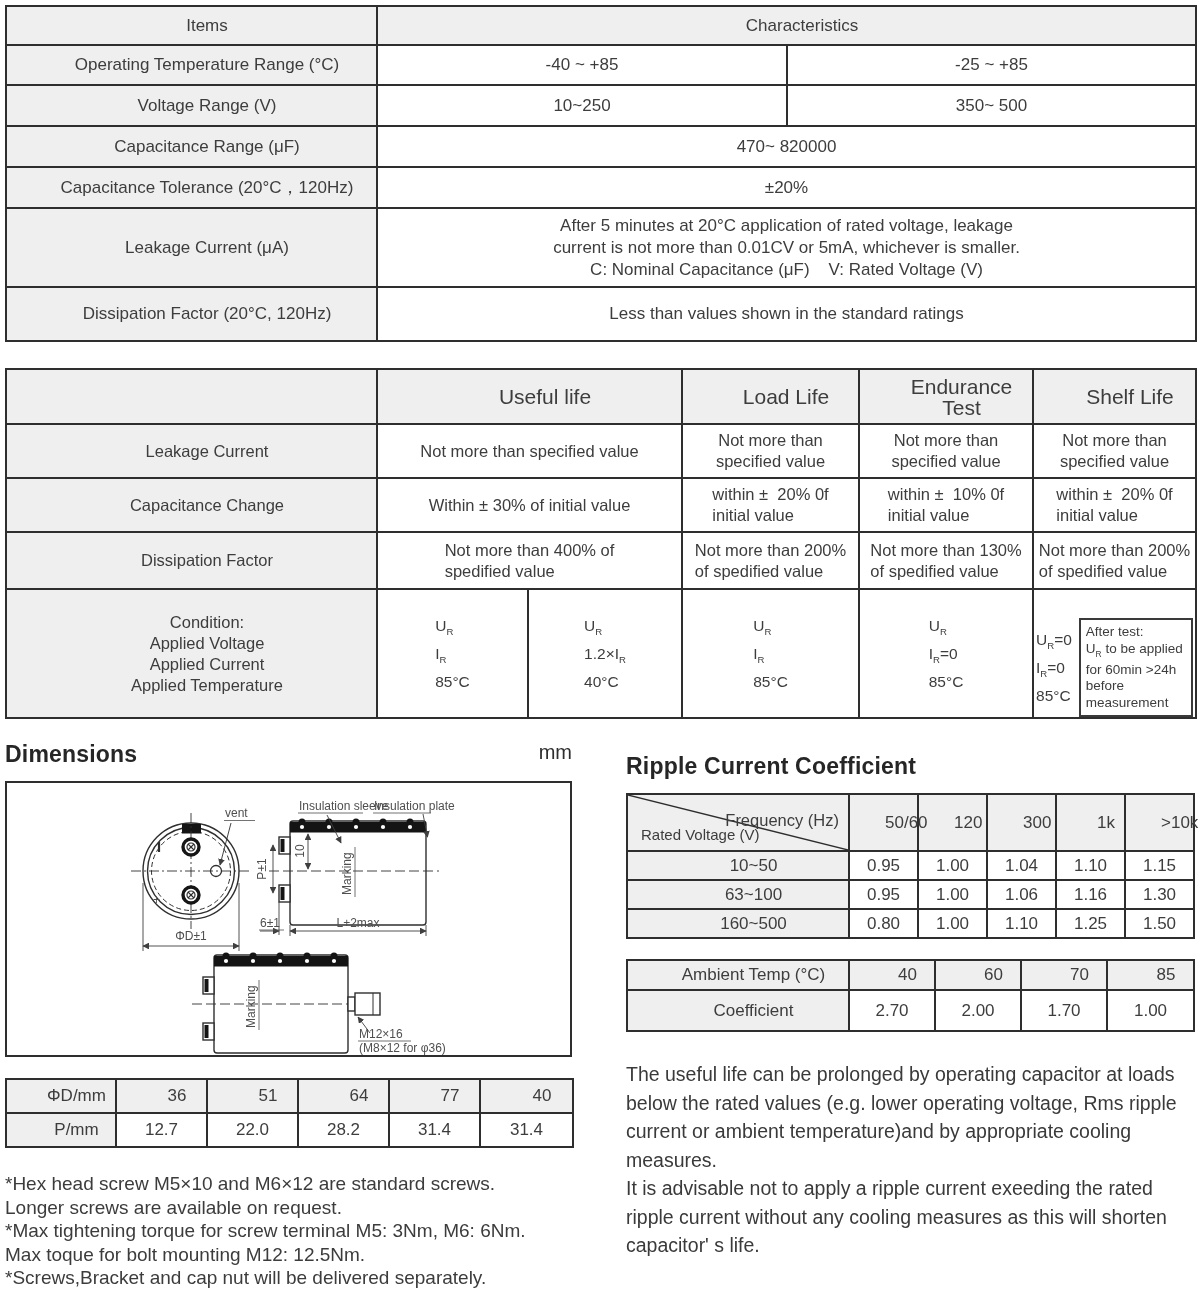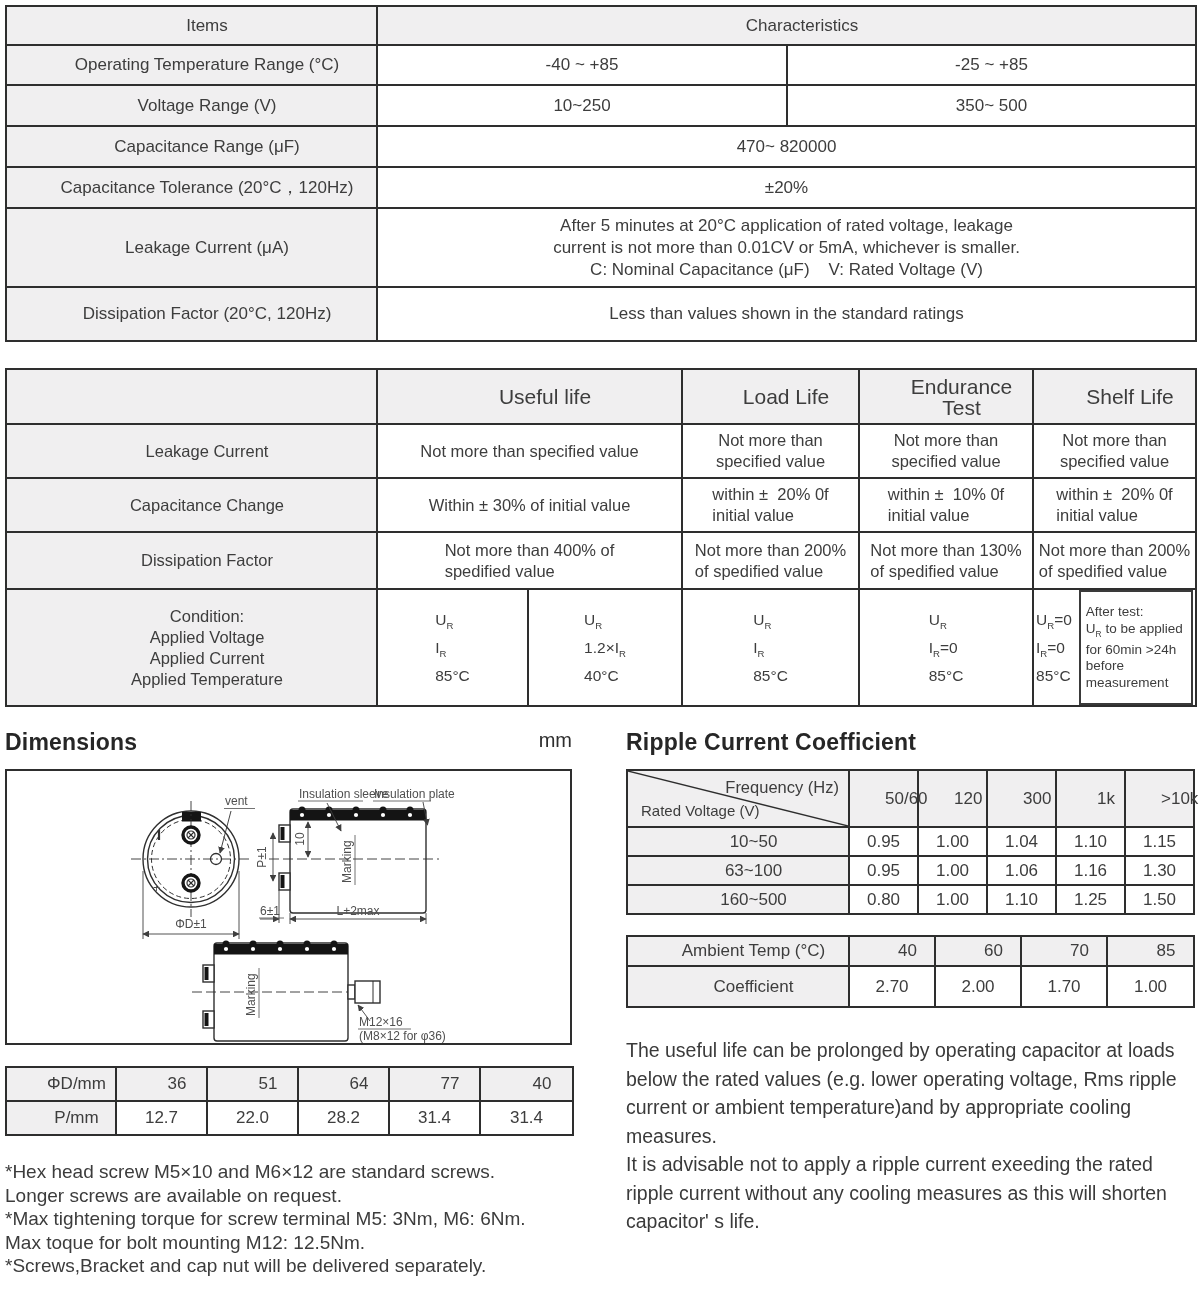--- a/index.html
+++ b/index.html
@@ -15,42 +15,42 @@
   .lb{display:inline-block;text-align:left;white-space:pre-line;}
   sub{font-size:0.62em;}
 
   .t1{width:1190px;font-size:17px;}
   .t1 .lk{line-height:22px;}
 
   .t2{width:1190px;margin-top:26px;font-size:16.5px;}
   .t2 td{line-height:21px;}
   .t2 .hdr td{font-size:21px;}
   .cond{font-size:15.5px;line-height:22px;}
-  .sc{display:flex;align-items:center;justify-content:flex-start;gap:7px;}
+  .sc{display:flex;align-items:center;justify-content:flex-start;gap:7px;margin-top:28px;}
   .scbox{border:2px solid #3a3a3a;text-align:left;font-size:13.5px;line-height:16.5px;
-         padding:12px 5px;white-space:normal;width:108px;color:#3d3d3d;}
+         padding:4px 5px;white-space:normal;width:108px;color:#3d3d3d;}
 
   .bottom{display:flex;margin-top:22px;align-items:flex-start;}
   .left-col{width:567px;}
-  .right-col{width:569px;margin-left:54px;}
+  .right-col{width:569px;margin-left:54px;margin-top:12px;}
   .dim-head{display:flex;justify-content:space-between;height:27px;}
   .sec-title{font-size:23px;font-weight:bold;color:#262626;letter-spacing:0.2px;}
   .unit{font-size:20px;color:#2e2e2e;}
   .draw-box{margin-top:13px;width:563px;height:272px;border:2px solid #2e2e2e;}
   svg{display:block;}
   svg text{font-family:"Liberation Sans","DejaVu Sans",sans-serif;fill:#4f4f4f;font-size:12px;}
 
   .t3{width:567px;margin-top:21px;font-size:17px;}
   .notes{margin-top:24px;font-size:19px;line-height:23.5px;white-space:pre-line;color:#3c3c3c;}
 
   .t4{width:567px;margin-top:13px;font-size:17px;}
   .t5{width:567px;margin-top:20px;font-size:17px;}
   .corner{position:relative;padding:0;}
   .diag{position:absolute;left:0;top:0;width:100%;height:100%;}
-  .diag-top{position:absolute;top:7px;right:9px;font-size:16.5px;text-align:center;}
+  .diag-top{position:absolute;top:16px;right:9px;font-size:16.5px;text-align:center;}
   .diag-bottom{position:absolute;bottom:7px;left:13px;font-size:15px;}
 
   .paras{margin-top:28px;font-size:19.5px;line-height:28.5px;color:#3a3a3a;}
   .paras p{margin:0;}
 </style>
 </head>
 <body>
 
 <div class="page">
 

